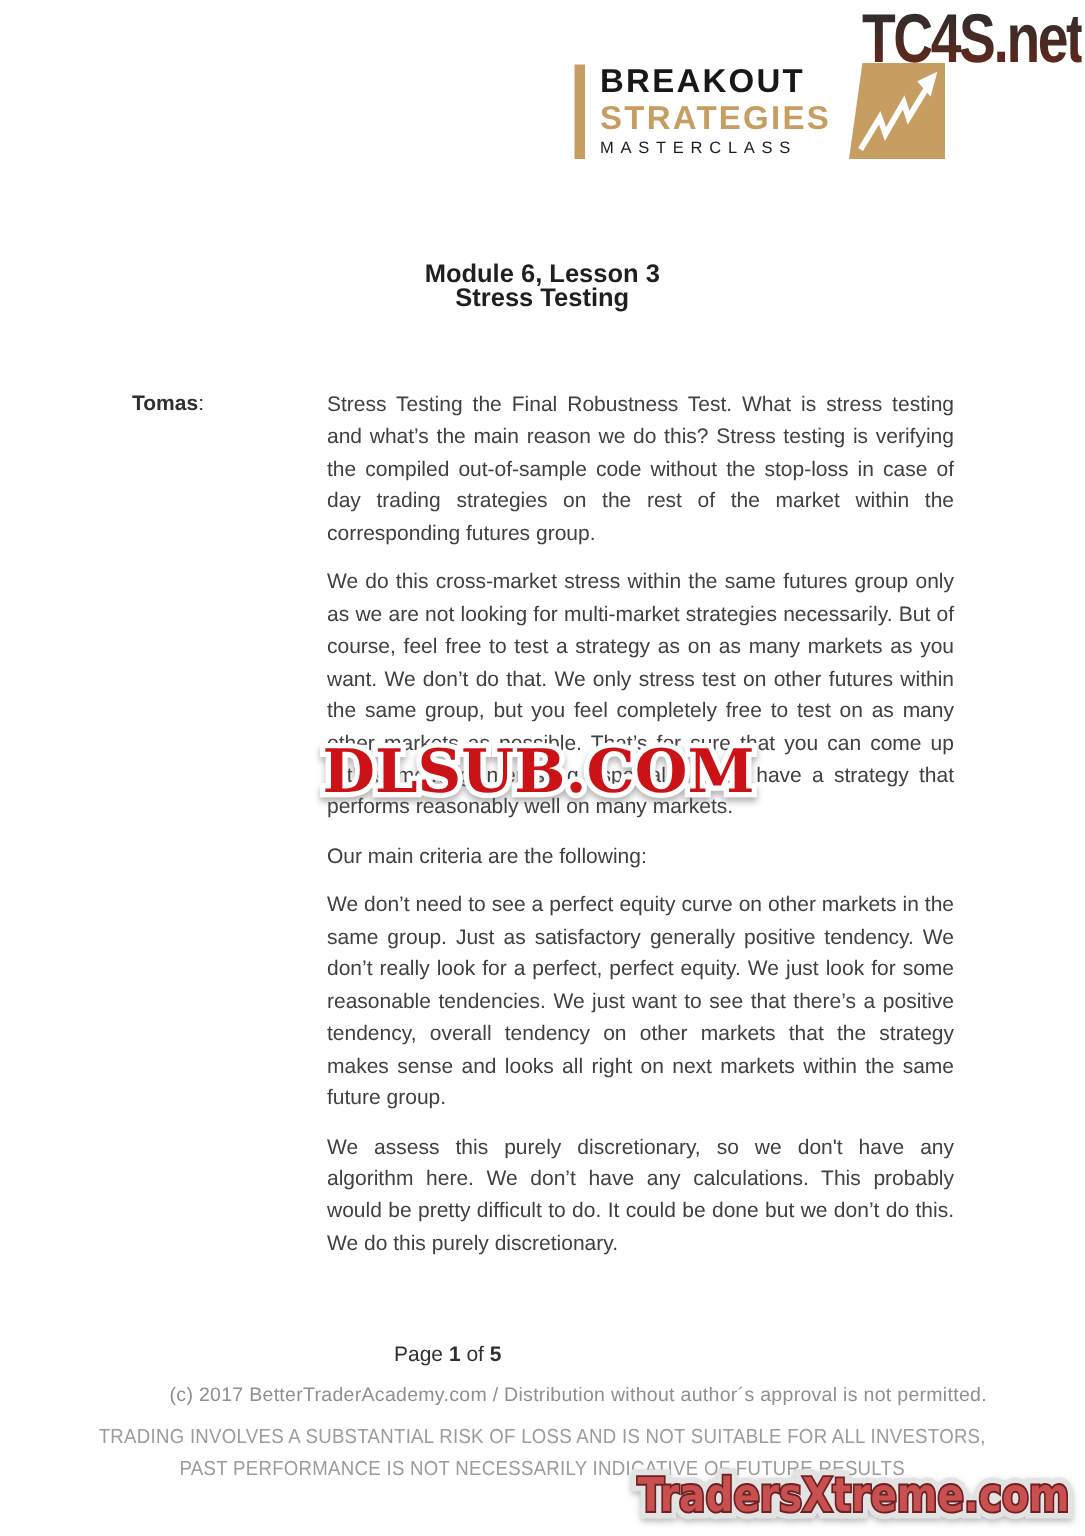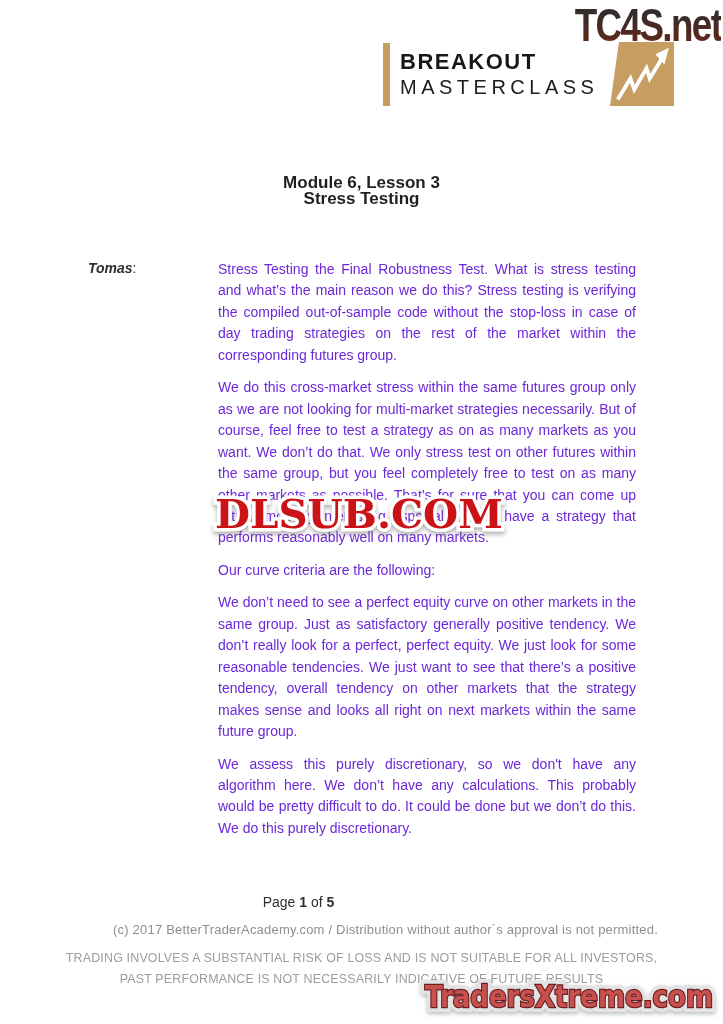--- a/index.html
+++ b/index.html
@@ -19,31 +19,31 @@
       background:linear-gradient(180deg,#2e2e2e 18%,#55281e 70%,#6e2a1d 95%);
       -webkit-background-clip:text;background-clip:text;color:transparent;
     }
   }
   
   .logo{position:absolute;left:383px;top:42px;display:flex;align-items:center;z-index:1;}
   .logo-bar{width:7px;height:63px;background:#c79e62;margin-right:10px;}
   .logo-lines{display:flex;flex-direction:column;line-height:1;}
   .logo-l1{font-size:22px;font-weight:700;letter-spacing:1.5px;color:#181818;}
   .logo-l2{font-size:22px;font-weight:700;letter-spacing:1.5px;color:#c79e62;margin-top:3px;}
-  .logo-l3{font-size:20px;font-weight:400;letter-spacing:4.5px;color:#1c1c1c;margin-top:4px;}
+  .logo-l3{font-size:11px;font-weight:400;letter-spacing:4.5px;color:#1c1c1c;margin-top:4px;}
   .logo-mark{width:64px;height:64px;margin-left:12px;}
   
   .doc-title{position:absolute;left:0;width:723px;text-align:center;font-weight:700;font-size:17px;color:#1f1f1f;}
   .t1{top:173px;} .t2{top:189px;}
   
   .speaker{position:absolute;left:88px;top:260px;font-size:14px;color:#2f2f2f;}
-  .speaker b{font-weight:700;font-style:italic;}
+  .speaker b{font-weight:700;}
   .transcript{position:absolute;left:218px;top:259px;width:418px;}
   .transcript p{
-    margin:0 0 11px 0;font-size:14px;line-height:21.45px;color:#6d28d9;
+    margin:0 0 11px 0;font-size:14px;line-height:21.45px;color:#404040;
     text-align:justify;
   }
   .transcript p.continued{text-align-last:justify;}
   
   .dlsub{position:absolute;left:210px;top:488px;z-index:5;filter:drop-shadow(0 3px 2px rgba(90,90,90,0.45));}
   
   .pagenum{position:absolute;left:0;top:894px;width:597px;text-align:center;font-size:14px;color:#2f2f2f;}
   .pagenum b{font-weight:700;}
   .copyright{position:absolute;left:0;top:922px;width:723px;text-align:center;font-size:13px;color:#8f8f8f;letter-spacing:0.2px;padding-left:24px;}
   .disclaimer{
@@ -58,38 +58,39 @@
 <body>
 
 <div class="page">
 
   <div class="tc4s">TC4S.net</div>
 
   <div class="logo">
     <div class="logo-bar"></div>
     <div class="logo-lines">
       <span class="logo-l1">BREAKOUT</span>
+      <span class="logo-l2">STRATEGIES</span>
       <span class="logo-l3">MASTERCLASS</span>
     </div>
     <svg class="logo-mark" viewBox="0 0 100 100">
       <polygon points="14,0 100,0 100,100 0,100" fill="#c79e62"></polygon>
       <polyline points="12,90 32,57 38,74 57,41 62,57 81,26" fill="none" stroke="#ffffff" stroke-width="6"></polyline>
       <polygon points="92,9 71,19 85,35" fill="#ffffff"></polygon>
     </svg>
   </div>
 
   <div class="doc-title t1">Module 6, Lesson 3</div>
   <div class="doc-title t2">Stress Testing</div>
 
   <div class="speaker"><b>Tomas</b><span>:</span></div>
 
   <div class="transcript">
     <p>Stress Testing the Final Robustness Test. What is stress testing and what’s the main reason we do this? Stress testing is verifying the compiled out-of-sample code without the stop-loss in case of day trading strategies on the rest of the market within the corresponding futures group.</p>
     <p>We do this cross-market stress within the same futures group only as we are not looking for multi-market strategies necessarily. But of course, feel free to test a strategy as on as many markets as you want. We don’t do that. We only stress test on other futures within the same group, but you feel completely free to test on as many other markets as possible. That’s for sure that you can come up with something interesting especially if you have a strategy that performs reasonably well on many markets.</p>
-    <p>Our curve criteria are the following:</p>
+    <p>Our main criteria are the following:</p>
     <p>We don’t need to see a perfect equity curve on other markets in the same group. Just as satisfactory generally positive tendency. We don’t really look for a perfect, perfect equity. We just look for some reasonable tendencies. We just want to see that there’s a positive tendency, overall tendency on other markets that the strategy makes sense and looks all right on next markets within the same future group.</p>
     <p>We assess this purely discretionary, so we don't have any algorithm here. We don’t have any calculations. This probably would be pretty difficult to do. It could be done but we don’t do this. We do this purely discretionary.</p>
   </div>
 
   <svg class="dlsub" width="298" height="52" viewBox="0 0 298 52">
     <text x="149" y="40" text-anchor="middle" font-family="DejaVu Serif, serif" font-weight="bold" font-size="40" fill="#cb1217" stroke="#ffffff" stroke-width="7" paint-order="stroke" textLength="288" lengthAdjust="spacingAndGlyphs">DLSUB.COM</text>
   </svg>
 
   <div class="pagenum"><span>Page&nbsp;</span><b>1</b><span>&nbsp;of&nbsp;</span><b>5</b></div>
 

